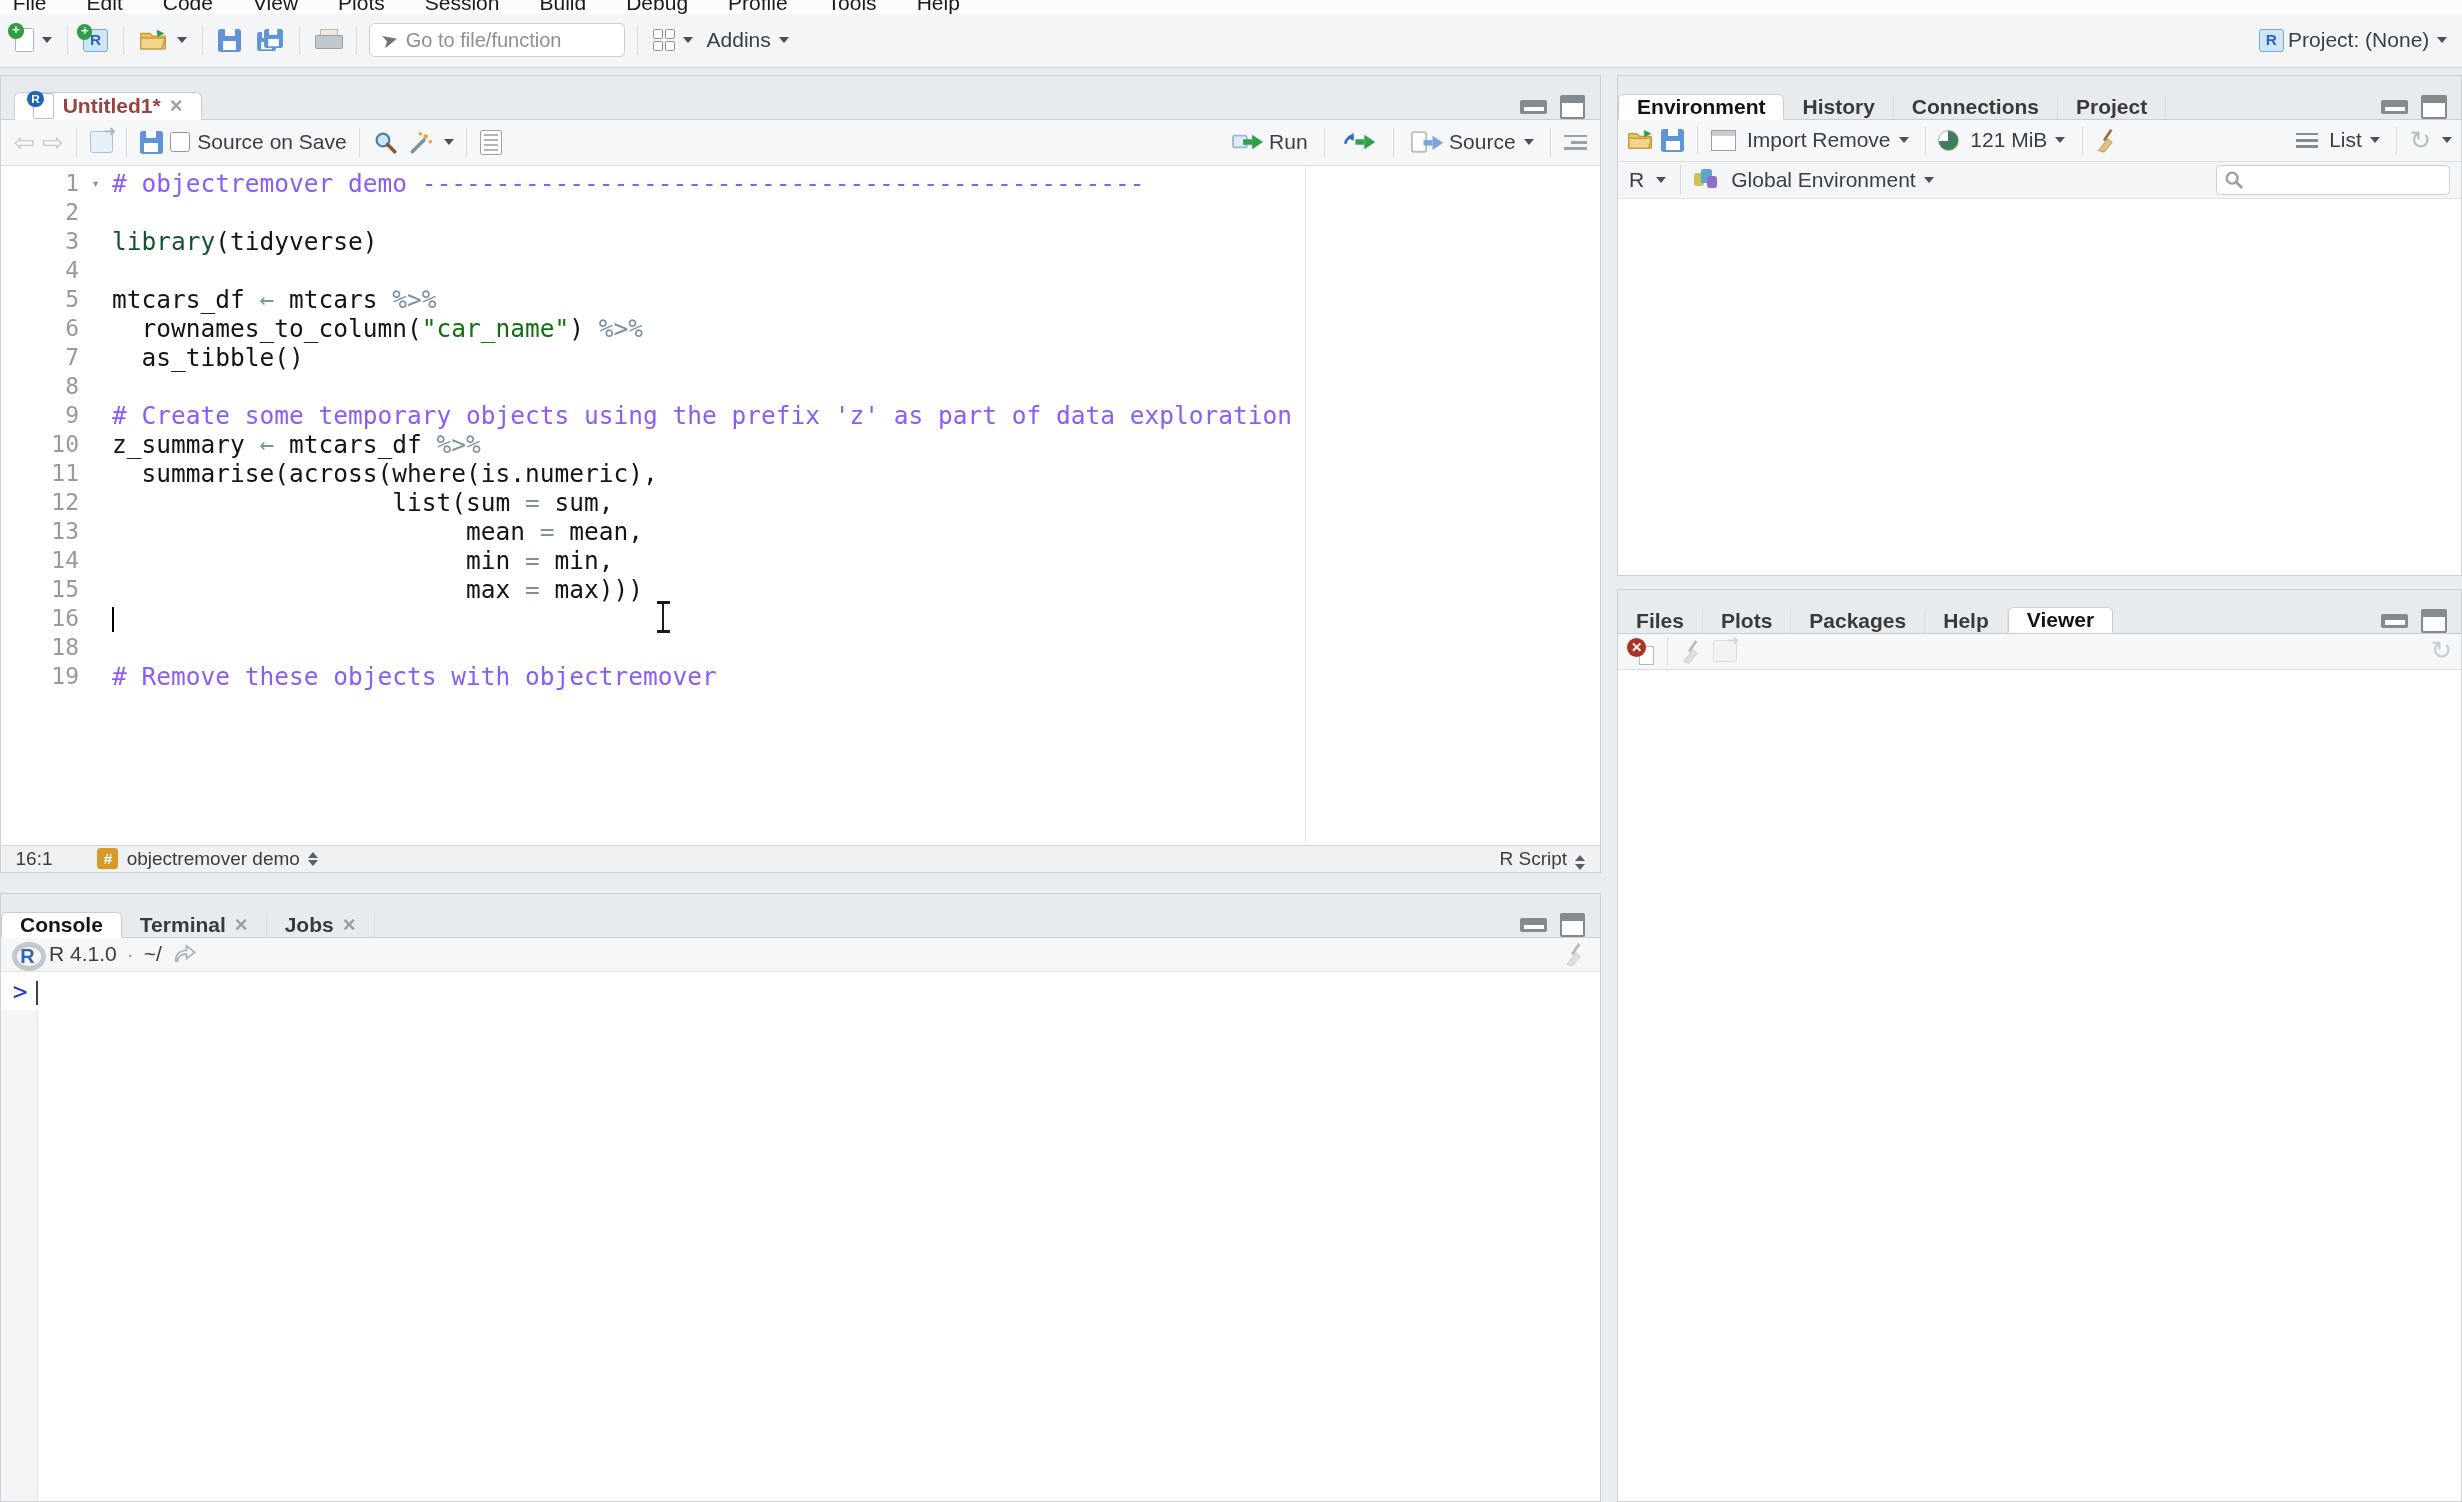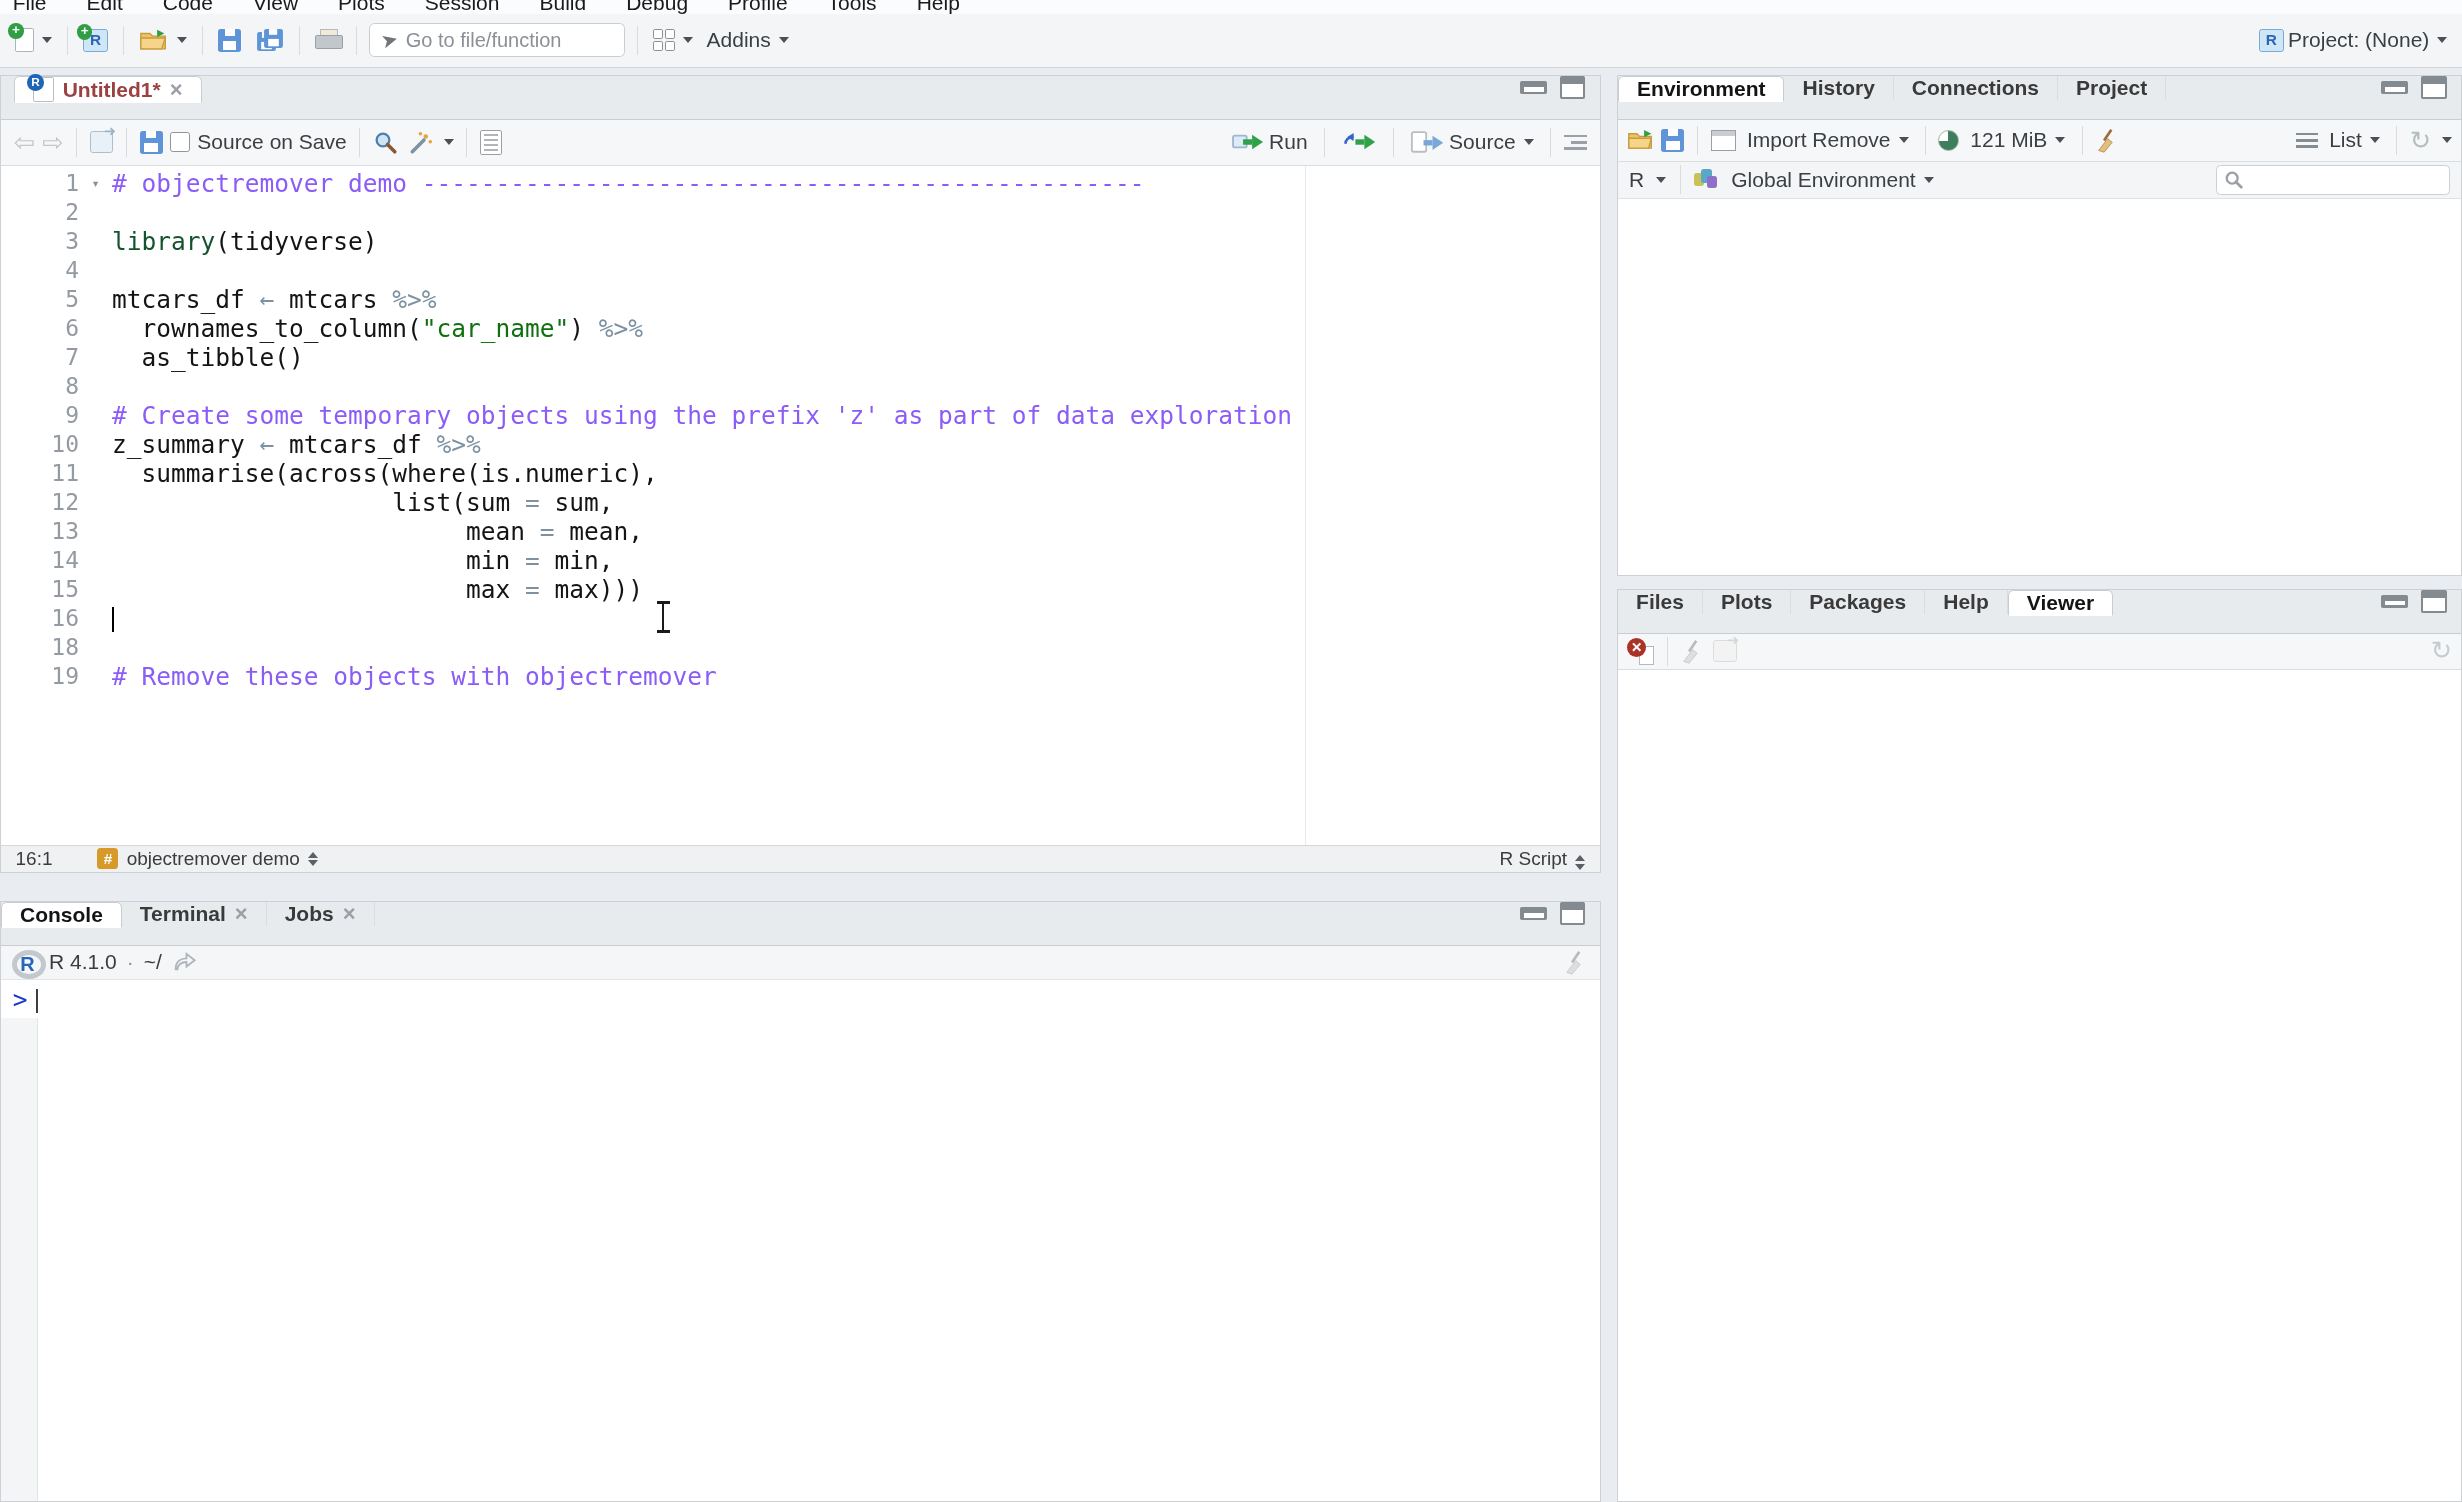--- a/index.html
+++ b/index.html
@@ -38,26 +38,26 @@
   .goto-text { font-size:20px; color:#8a9096; }
   .grid-icon { width:22px; height:22px; display:grid; grid-template-columns:1fr 1fr; gap:2.7px; }
   .grid-icon span { border:1.8px solid #8a9096; background:#fff; border-radius:1.8px; }
 
   
   .main { display:flex; height:1434px; }
   .left-col { width:1601px; display:flex; flex-direction:column; }
   .right-col { width:845px; margin-left:16.3px; display:flex; flex-direction:column; }
   .pane { background:#fff; border:0.9px solid #cdd1d5; display:flex; flex-direction:column; }
   .source-pane { margin-top:7.3px; height:798px; }
-  .console-pane { margin-top:28px; flex:1; }
+  .console-pane { margin-top:20px; flex:1; }
   .env-pane { margin-top:7.3px; height:501px; }
   .files-pane { margin-top:12.7px; flex:1; }
 
   
-  .tab-bar { height:44px; background:#e8ebee; border-bottom:0.9px solid #c9cdd1; display:flex; align-items:flex-start; padding-left:0; flex-shrink:0; }
+  .tab-bar { height:44px; background:#e8ebee; border-bottom:0.9px solid #c9cdd1; display:flex; align-items:flex-end; padding-left:0; flex-shrink:0; }
   .tab { display:flex; align-items:center; gap:9px; padding:0 18px; font-size:21px; font-weight:bold; color:#3a3a3a; border-right:0.9px solid #d9dce0; position:relative; }
   .tab.active { background:#fff; border:0.9px solid #c9cdd1; border-bottom:0.9px solid #fff; border-radius:5.4px 5.4px 0 0; margin-bottom:-0.9px; color:#141414; }
   .tab .close { color:#9aa0a5; font-size:22px; font-weight:bold; line-height:18px; }
   .winbtns { margin-left:auto; display:flex; align-items:center; gap:12.7px; padding-right:14.5px; }
   .icon-min { width:27px; height:13.6px; background:#848b90; position:relative; border-radius:1.8px; }
   .icon-min::after { content:""; position:absolute; left:3.6px; right:3.6px; bottom:2.7px; height:4.5px; background:#fff; }
   .icon-max { width:25.4px; height:23.6px; border:2.7px solid #848b90; border-top:8.2px solid #848b90; background:#fff; border-radius:1.8px; }
   .rdoc { width:21px; height:25.4px; background:#fff; border:1.8px solid #b9bec2; border-radius:1.8px; position:relative; }
   .rdoc::after { content:"R"; position:absolute; left:-6.4px; top:-3.6px; width:16.3px; height:16.3px; border-radius:50%; background:#1f65b7; color:#fff; font-size:11.8px; font-weight:bold; text-align:center; line-height:16.3px; }
   .modified-title { color:#9b4141; }

